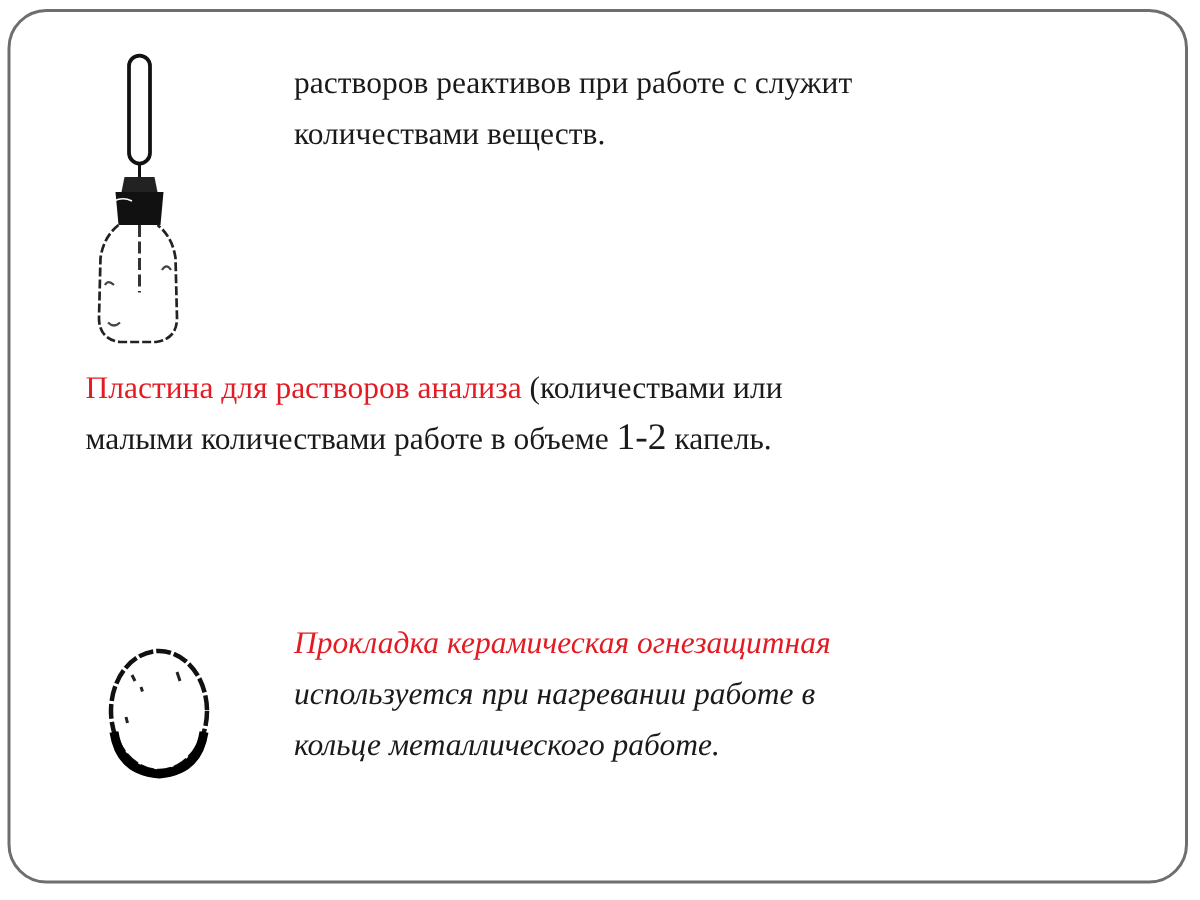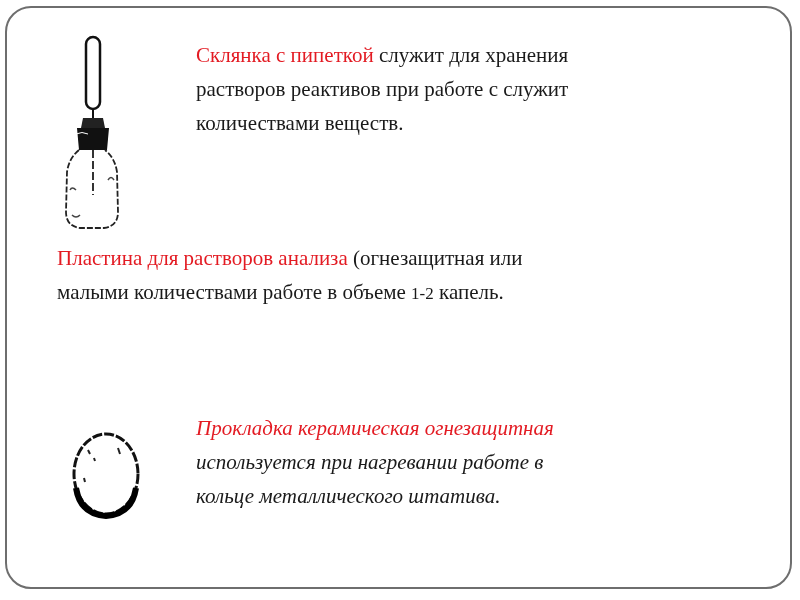--- a/index.html
+++ b/index.html
@@ -6,21 +6,21 @@
     body { width: 800px; height: 600px; position: relative; overflow: hidden;
            font-family: "Liberation Serif", "DejaVu Serif", serif; }
     .frame { position: absolute; left: 5px; top: 6px; width: 787px; height: 583px;
              border: 2px solid #6e6e6e; border-radius: 26px; box-sizing: border-box; }
     .block { position: absolute; font-size: 21px; line-height: 34px; color: #1a1a1a; }
     .red { color: #e31b23; }
     #b1 { left: 196px; top: 38px; width: 520px; }
     #b2 { left: 57px; top: 241px; width: 700px; }
     #b3 { left: 196px; top: 411px; width: 520px; font-style: italic; }
     .line { display: block; white-space: nowrap; }
-    .num { font-size: 17px; }
+    .num { font-size: 25px; }
     .pic { position: absolute; }
   </style>
 </head>
 <body>
 
 <div class="frame"></div>
 
 <svg class="pic" style="left:60px; top:30px;" width="65" height="200" viewBox="0 0 65 200">
 
   <rect x="26" y="7" width="14" height="72" rx="7" ry="7" fill="none" stroke="#111" stroke-width="2.5"></rect>
@@ -36,27 +36,26 @@
   <path d="M10 160 q2 -4 6 0 M48 150 q3 -5 6 0 M12 185 q4 4 8 0" fill="none" stroke="#444" stroke-width="1.5"></path>
 </svg>
 
 <svg class="pic" style="left:68px; top:428px;" width="76" height="96" viewBox="0 0 76 96">
   <ellipse cx="38" cy="46" rx="32" ry="40" fill="#fff" stroke="#111" stroke-width="3" stroke-dasharray="10 2"></ellipse>
   <path d="M8 60 q4 26 30 28 q26 -2 30 -28" fill="none" stroke="#000" stroke-width="6"></path>
   <path d="M20 22 l2 4 M26 30 l1 3 M50 20 l2 6 M16 50 l1 4" stroke="#222" stroke-width="2"></path>
 </svg>
 
 <div class="block" id="b1">
-  <span class="line"><span class="red">Склянка с пипеткой</span><span> служит для хранения</span></span>
   <span class="line">растворов реактивов при работе с служит</span>
   <span class="line">количествами веществ.</span>
 </div>
 
 <div class="block" id="b2">
-  <span class="line"><span class="red"> Пластина для растворов анализа</span><span> (огнезащитная или</span></span>
+  <span class="line"><span class="red"> Пластина для растворов анализа</span><span> (количествами или</span></span>
   <span class="line"><span>малыми количествами работе в объеме </span><span class="num">1-2</span><span> капель.</span></span>
 </div>
 
 <div class="block" id="b3">
   <span class="line red">Прокладка керамическая огнезащитная</span>
   <span class="line">используется при нагревании работе в</span>
-  <span class="line">кольце металлического штатива.</span>
+  <span class="line">кольце металлического работе.</span>
 </div>
 
 </body></html>

